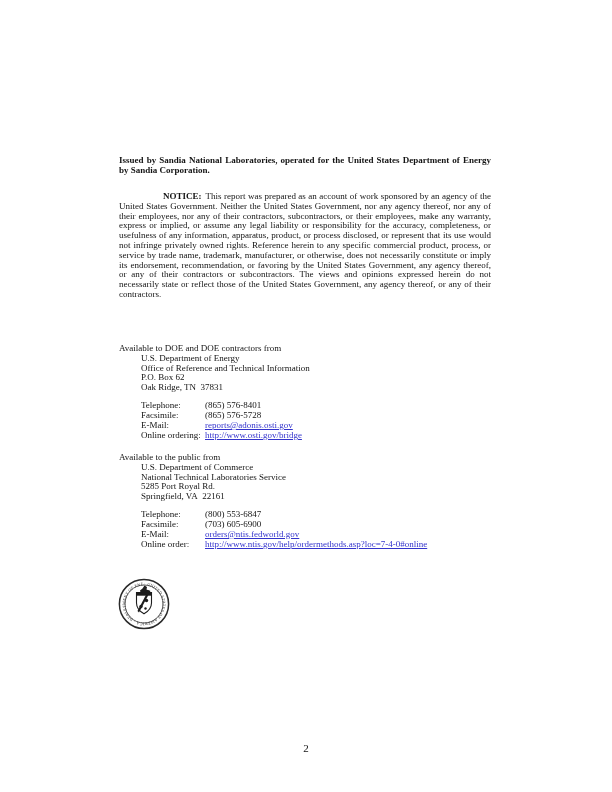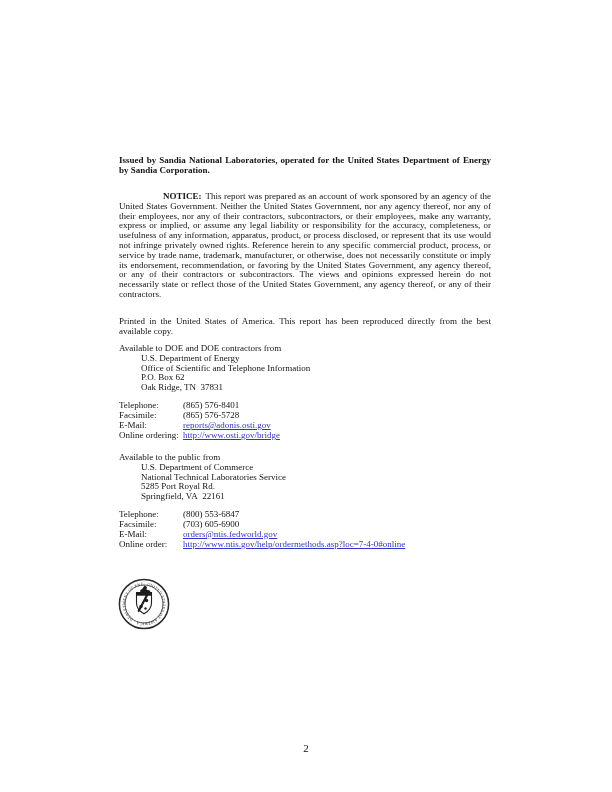--- a/index.html
+++ b/index.html
@@ -19,21 +19,21 @@
   .block {
     position: absolute;
     left: 119px;
     width: 372px;
     font-size: 9px;
     line-height: 9.8px;
   }
   .justified { text-align: justify; }
   .bold-label { font-weight: bold; margin-right: 4px; padding-left: 44px; }
   .addr { margin-left: 22px; }
-  .contact-row { height: 10px; line-height: 10px; white-space: nowrap; }
+  .contact-row { margin-left: 22px; height: 10px; line-height: 10px; white-space: nowrap; }
   .contact-label { display: inline-block; width: 64px; }
   a.link-val, .link-val {
     color: #3333cc;
     text-decoration: underline;
     cursor: pointer;
   }
   #seal {
     position: absolute;
     left: 118px;
     top: 578px;
@@ -52,26 +52,25 @@
 </style>
 </head>
 <body>
 
 <div id="page">
 
   <p class="block justified" style="top:147px;font-weight:bold;">Issued by Sandia National Laboratories, operated for the United States Department of Energy by Sandia Corporation.</p>
 
   <p class="block justified" style="top:183px;"><b class="bold-label">NOTICE:</b><span>This report was prepared as an account of work sponsored by an agency of the United States Government. Neither the United States Government, nor any agency thereof, nor any of their employees, nor any of their contractors, subcontractors, or their employees, make any warranty, express or implied, or assume any legal liability or responsibility for the accuracy, completeness, or usefulness of any information, apparatus, product, or process disclosed, or represent that its use would not infringe privately owned rights. Reference herein to any specific commercial product, process, or service by trade name, trademark, manufacturer, or otherwise, does not necessarily constitute or imply its endorsement, recommendation, or favoring by the United States Government, any agency thereof, or any of their contractors or subcontractors. The views and opinions expressed herein do not necessarily state or reflect those of the United States Government, any agency thereof, or any of their contractors.</span></p>
 
-  <p class="block justified" style="top:308px;">Printed in the United States of America. This report has been reproduced directly from the best available copy.</p>
 
   <div class="block" style="top:344px;">
     <div>Available to DOE and DOE contractors from</div>
     <div class="addr">U.S. Department of Energy</div>
-    <div class="addr">Office of Scientific and Telephone Information</div>
+    <div class="addr">Office of Reference and Technical Information</div>
     <div class="addr">P.O. Box 62</div>
     <div class="addr">Oak Ridge, TN&nbsp; 37831</div>
   </div>
 
   <div class="block" style="top:400px;">
     <div class="contact-row">
       <span class="contact-label">Telephone:</span><span>(865) 576-8401</span>
     </div>
     <div class="contact-row">
       <span class="contact-label">Facsimile:</span><span>(865) 576-5728</span>

